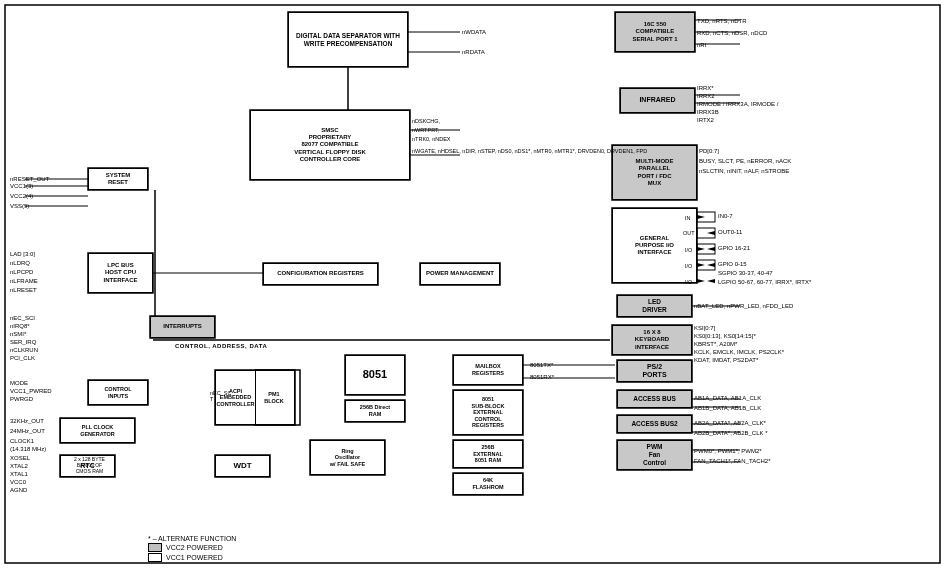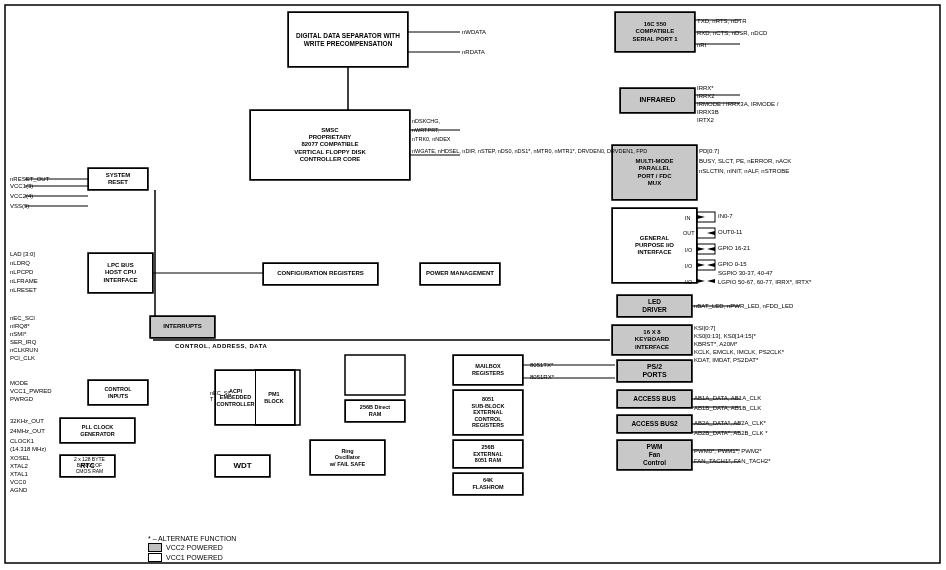--- a/index.html
+++ b/index.html
@@ -280,20 +280,23 @@
       <span style="white-space:pre-line;font-size:5.5px;">ACPI
 EMBEDDED
 CONTROLLER</span>
     </div>
     <div style="position:absolute; right:0; top:0; width:40px; height:100%; display:flex; align-items:center; justify-content:center; text-align:center;">
       <span style="white-space:pre-line;font-size:5.5px;">PM1
 BLOCK</span>
     </div>
   </div>
 
+  <div class="block" style="left:345px; top:355px; width:60px; height:40px; font-size:11px;">
+    <span>8051</span>
+  </div>
 
   <div class="block" style="left:345px; top:400px; width:60px; height:22px; font-size:5.5px;">
     <span style="white-space:pre-line;">256B Direct
 RAM</span>
   </div>
 
   <div class="block" style="left:453px; top:355px; width:70px; height:30px; font-size:5.5px;">
     <span style="white-space:pre-line;">MAILBOX
 REGISTERS</span>
   </div>

